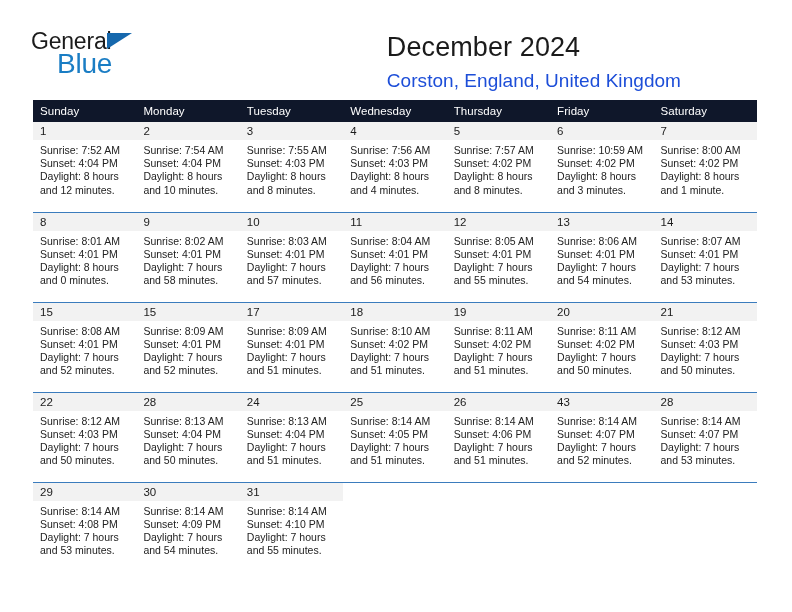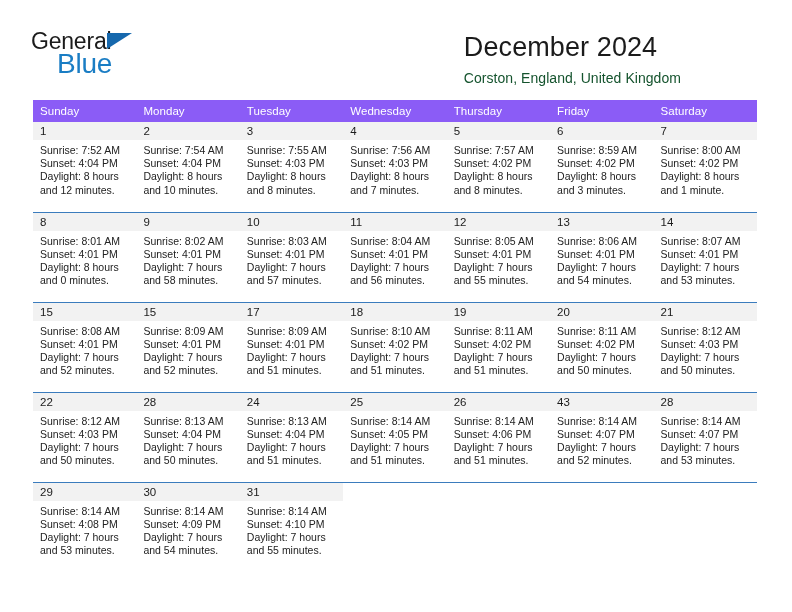--- a/index.html
+++ b/index.html
@@ -66,39 +66,39 @@
   }
   .cal-title {
     font-size: 27px;
     color: #1b1b1b;
     line-height: 1.15;
     font-weight: normal;
     margin: 0;
     letter-spacing: 0.1px;
   }
   .cal-subtitle {
-    font-size: 14px;
-    color: #14532d;
+    font-size: 19px;
+    color: #1d4ed8;
     margin: 7px 0 0 0;
     font-weight: normal;
     letter-spacing: 0.05px;
   }
 
   
   .cal-wrap {
     padding: 0 35px 0 33px;
     box-sizing: border-box;
   }
   table.calendar {
     border-collapse: collapse;
     table-layout: fixed;
     width: 724px;
   }
   table.calendar th {
-    background: #8b5cf6;
+    background: #0f172a;
     color: #ffffff;
     font-weight: normal;
     font-size: 11.5px;
     text-align: left;
     padding: 5px 0 5px 7px;
     height: 11px;
     letter-spacing: 0.05px;
   }
   td.daycell {
     vertical-align: top;
@@ -194,36 +194,36 @@
                 <div>Daylight: 8 hours</div>
                 <div>and 8 minutes.</div>
               </div>
             </td>
             <td class="daycell">
               <div class="daynum">4</div>
               <div class="details">
                 <div>Sunrise: 7:56 AM</div>
                 <div>Sunset: 4:03 PM</div>
                 <div>Daylight: 8 hours</div>
-                <div>and 7 minutes.</div>
+                <div>and 4 minutes.</div>
               </div>
             </td>
             <td class="daycell">
               <div class="daynum">5</div>
               <div class="details">
                 <div>Sunrise: 7:57 AM</div>
                 <div>Sunset: 4:02 PM</div>
                 <div>Daylight: 8 hours</div>
                 <div>and 8 minutes.</div>
               </div>
             </td>
             <td class="daycell">
               <div class="daynum">6</div>
               <div class="details">
-                <div>Sunrise: 8:59 AM</div>
+                <div>Sunrise: 10:59 AM</div>
                 <div>Sunset: 4:02 PM</div>
                 <div>Daylight: 8 hours</div>
                 <div>and 3 minutes.</div>
               </div>
             </td>
             <td class="daycell">
               <div class="daynum">7</div>
               <div class="details">
                 <div>Sunrise: 8:00 AM</div>
                 <div>Sunset: 4:02 PM</div>

